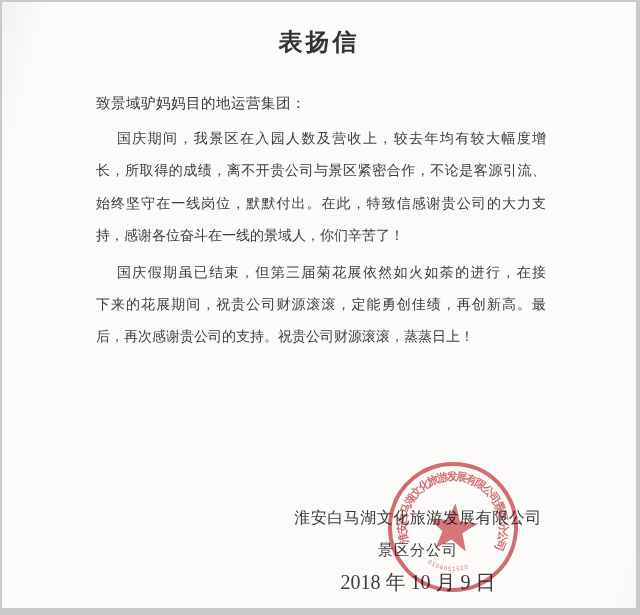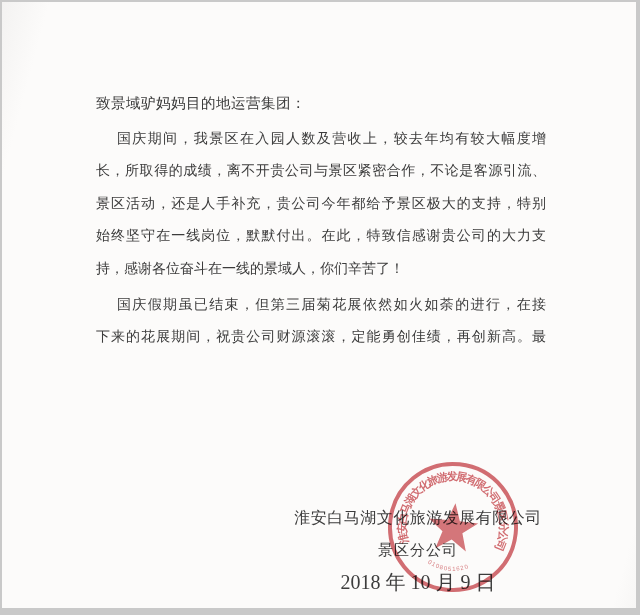--- a/index.html
+++ b/index.html
@@ -92,34 +92,35 @@
   .seal text{
     font-family:"Liberation Sans", sans-serif;
     fill:var(--seal,#c9494f);
   }
 </style>
 </head>
 <body>
 
 <div class="page">
 
+  <div class="title">表扬信</div>
 
   <div class="salutation">致景域驴妈妈目的地运营集团：</div>
 
   <div class="bodytext">
     <div class="para">
       <div class="line fill indent">国庆期间，我景区在入园人数及营收上，较去年均有较大幅度增</div>
       <div class="line fill">长，所取得的成绩，离不开贵公司与景区紧密合作，不论是客源引流、</div>
-      <div class="line fill">景区活动，还是人手补充，贵公司今年都给予景区极大的支持，特别</div>
       <div class="line fill">始终坚守在一线岗位，默默付出。在此，特致信感谢贵公司的大力支</div>
       <div class="line">持，感谢各位奋斗在一线的景域人，你们辛苦了！</div>
     </div>
     <div class="para second">
       <div class="line fill indent">国庆假期虽已结束，但第三届菊花展依然如火如荼的进行，在接</div>
       <div class="line fill">下来的花展期间，祝贵公司财源滚滚，定能勇创佳绩，再创新高。最</div>
+      <div class="line">后，再次感谢贵公司的支持。祝贵公司财源滚滚，蒸蒸日上！</div>
     </div>
   </div>
 
   <div class="signature">
     <div class="sig-company">淮安白马湖文化旅游发展有限公司</div>
     <div class="sig-branch">景区分公司</div>
     <div class="sig-date">2018 年 10 月 9 日</div>
   </div>
 
   <div class="seal">

